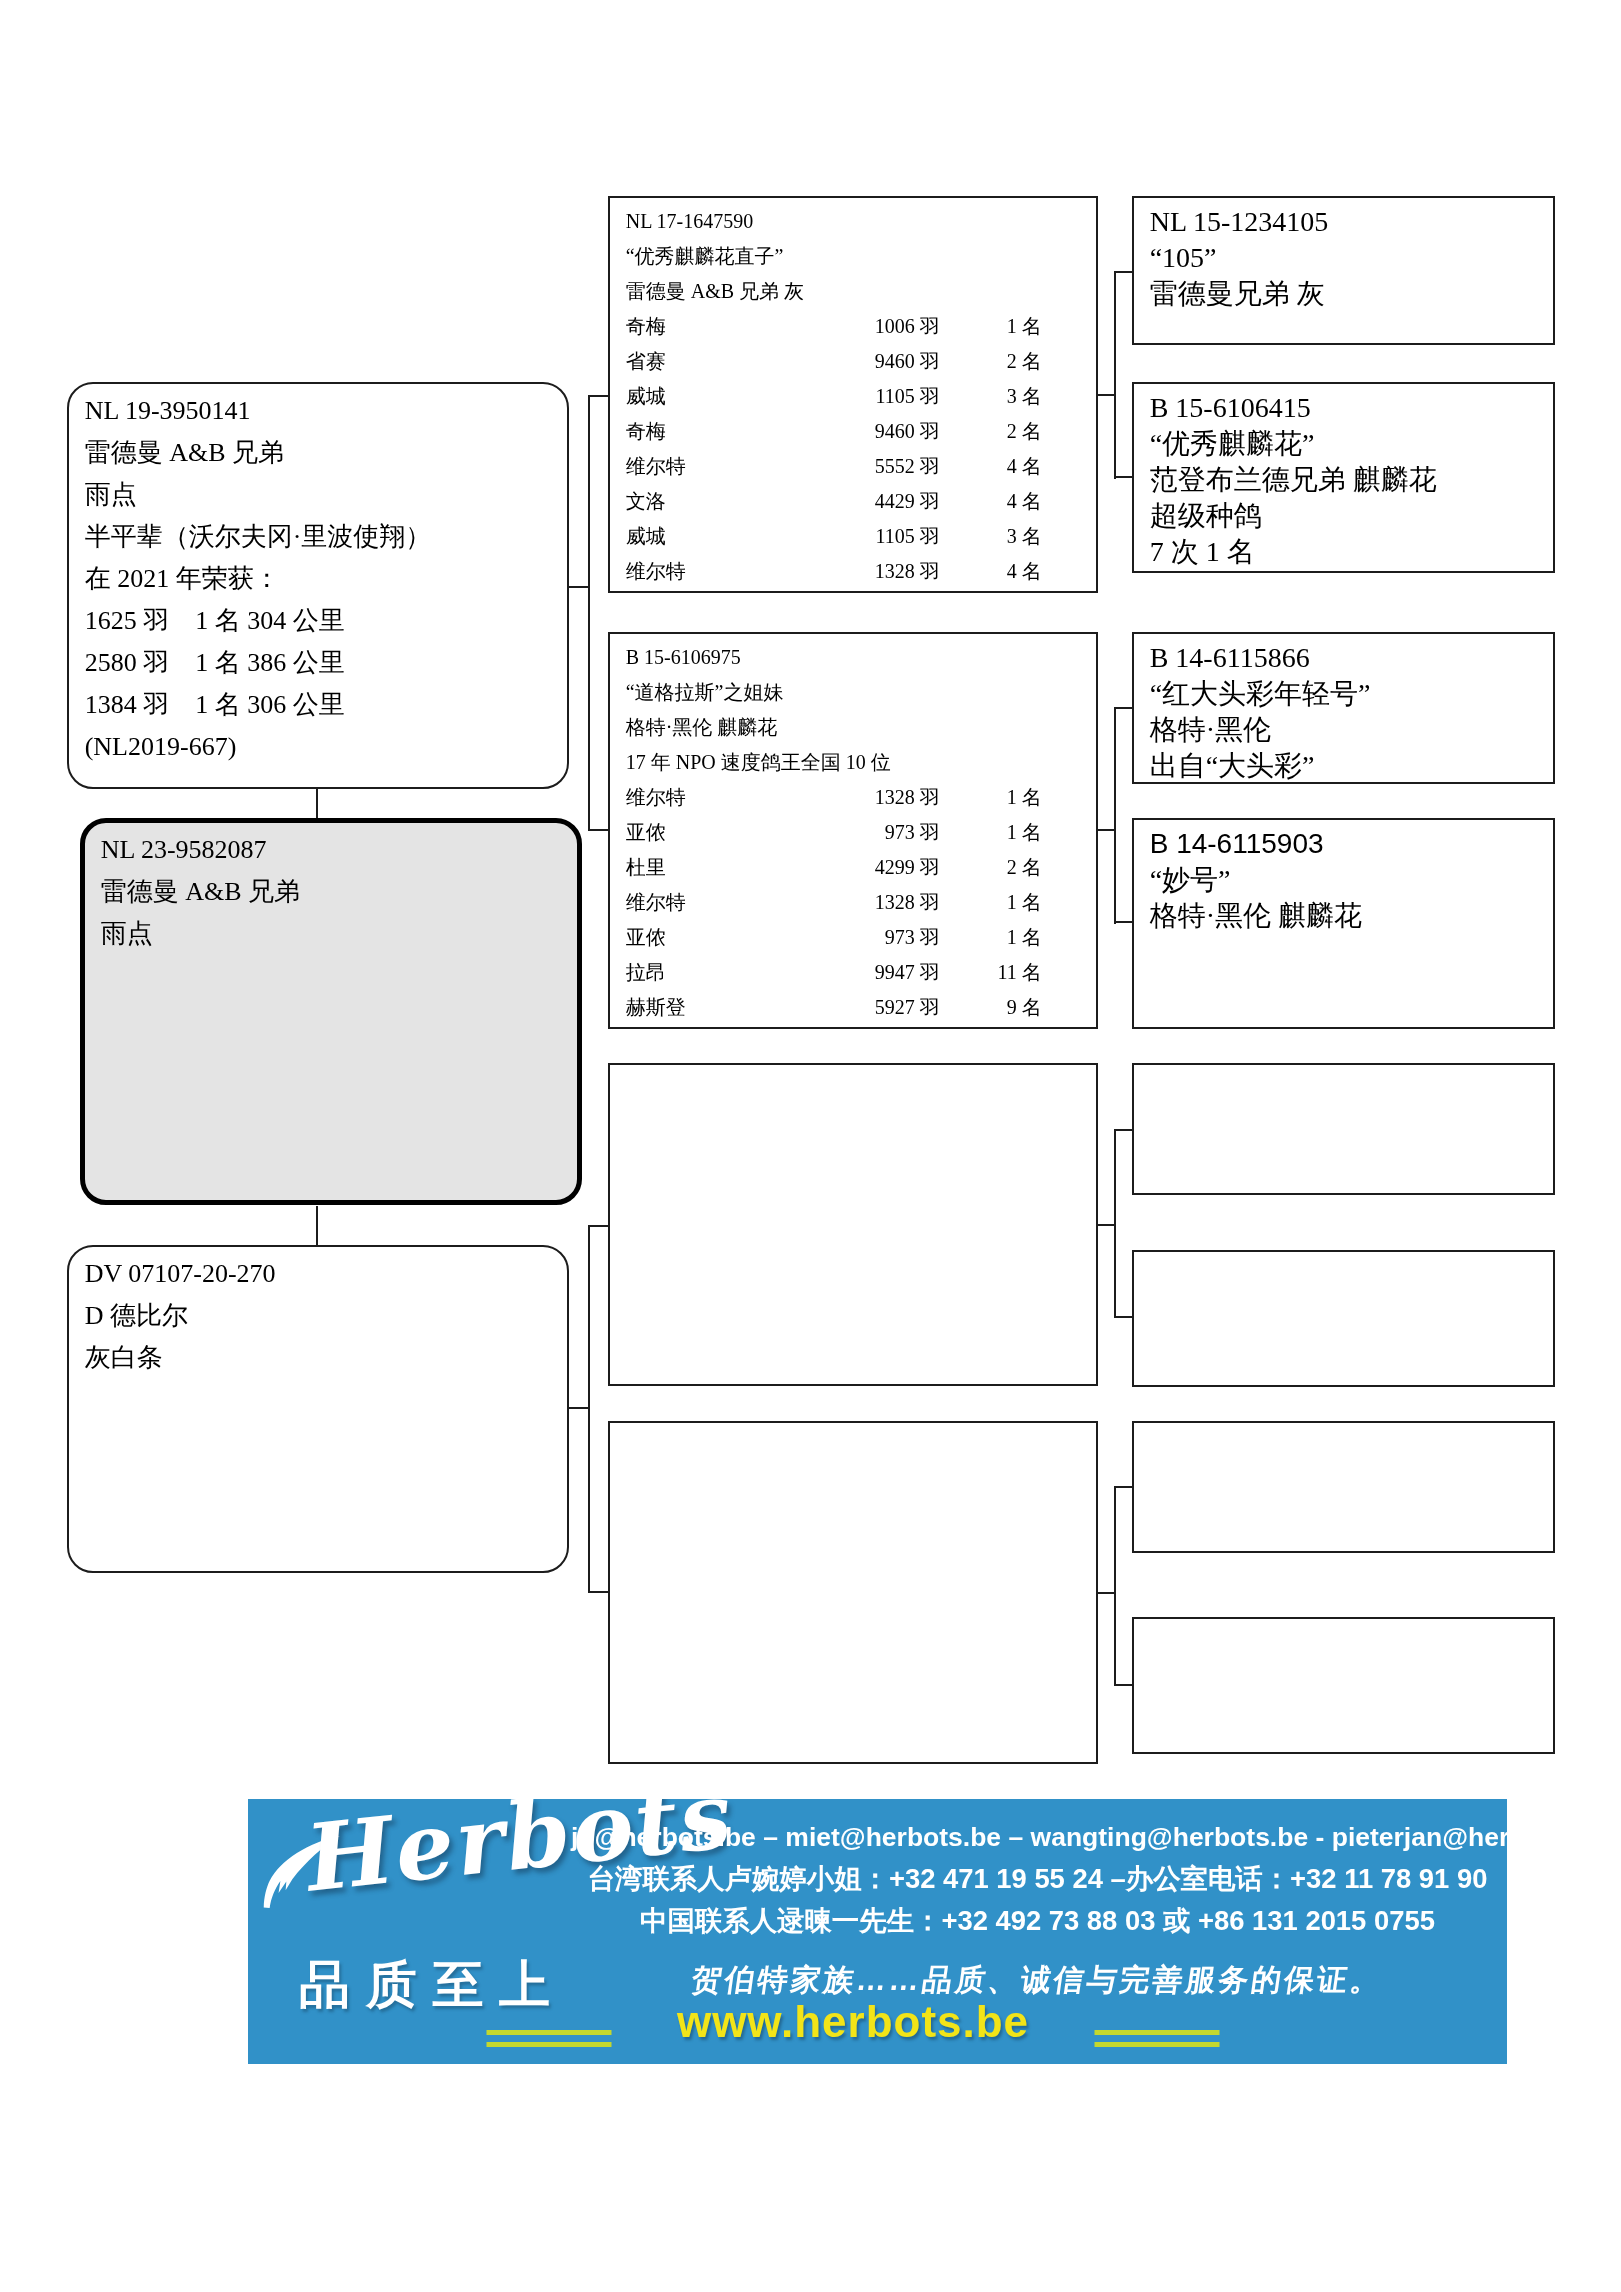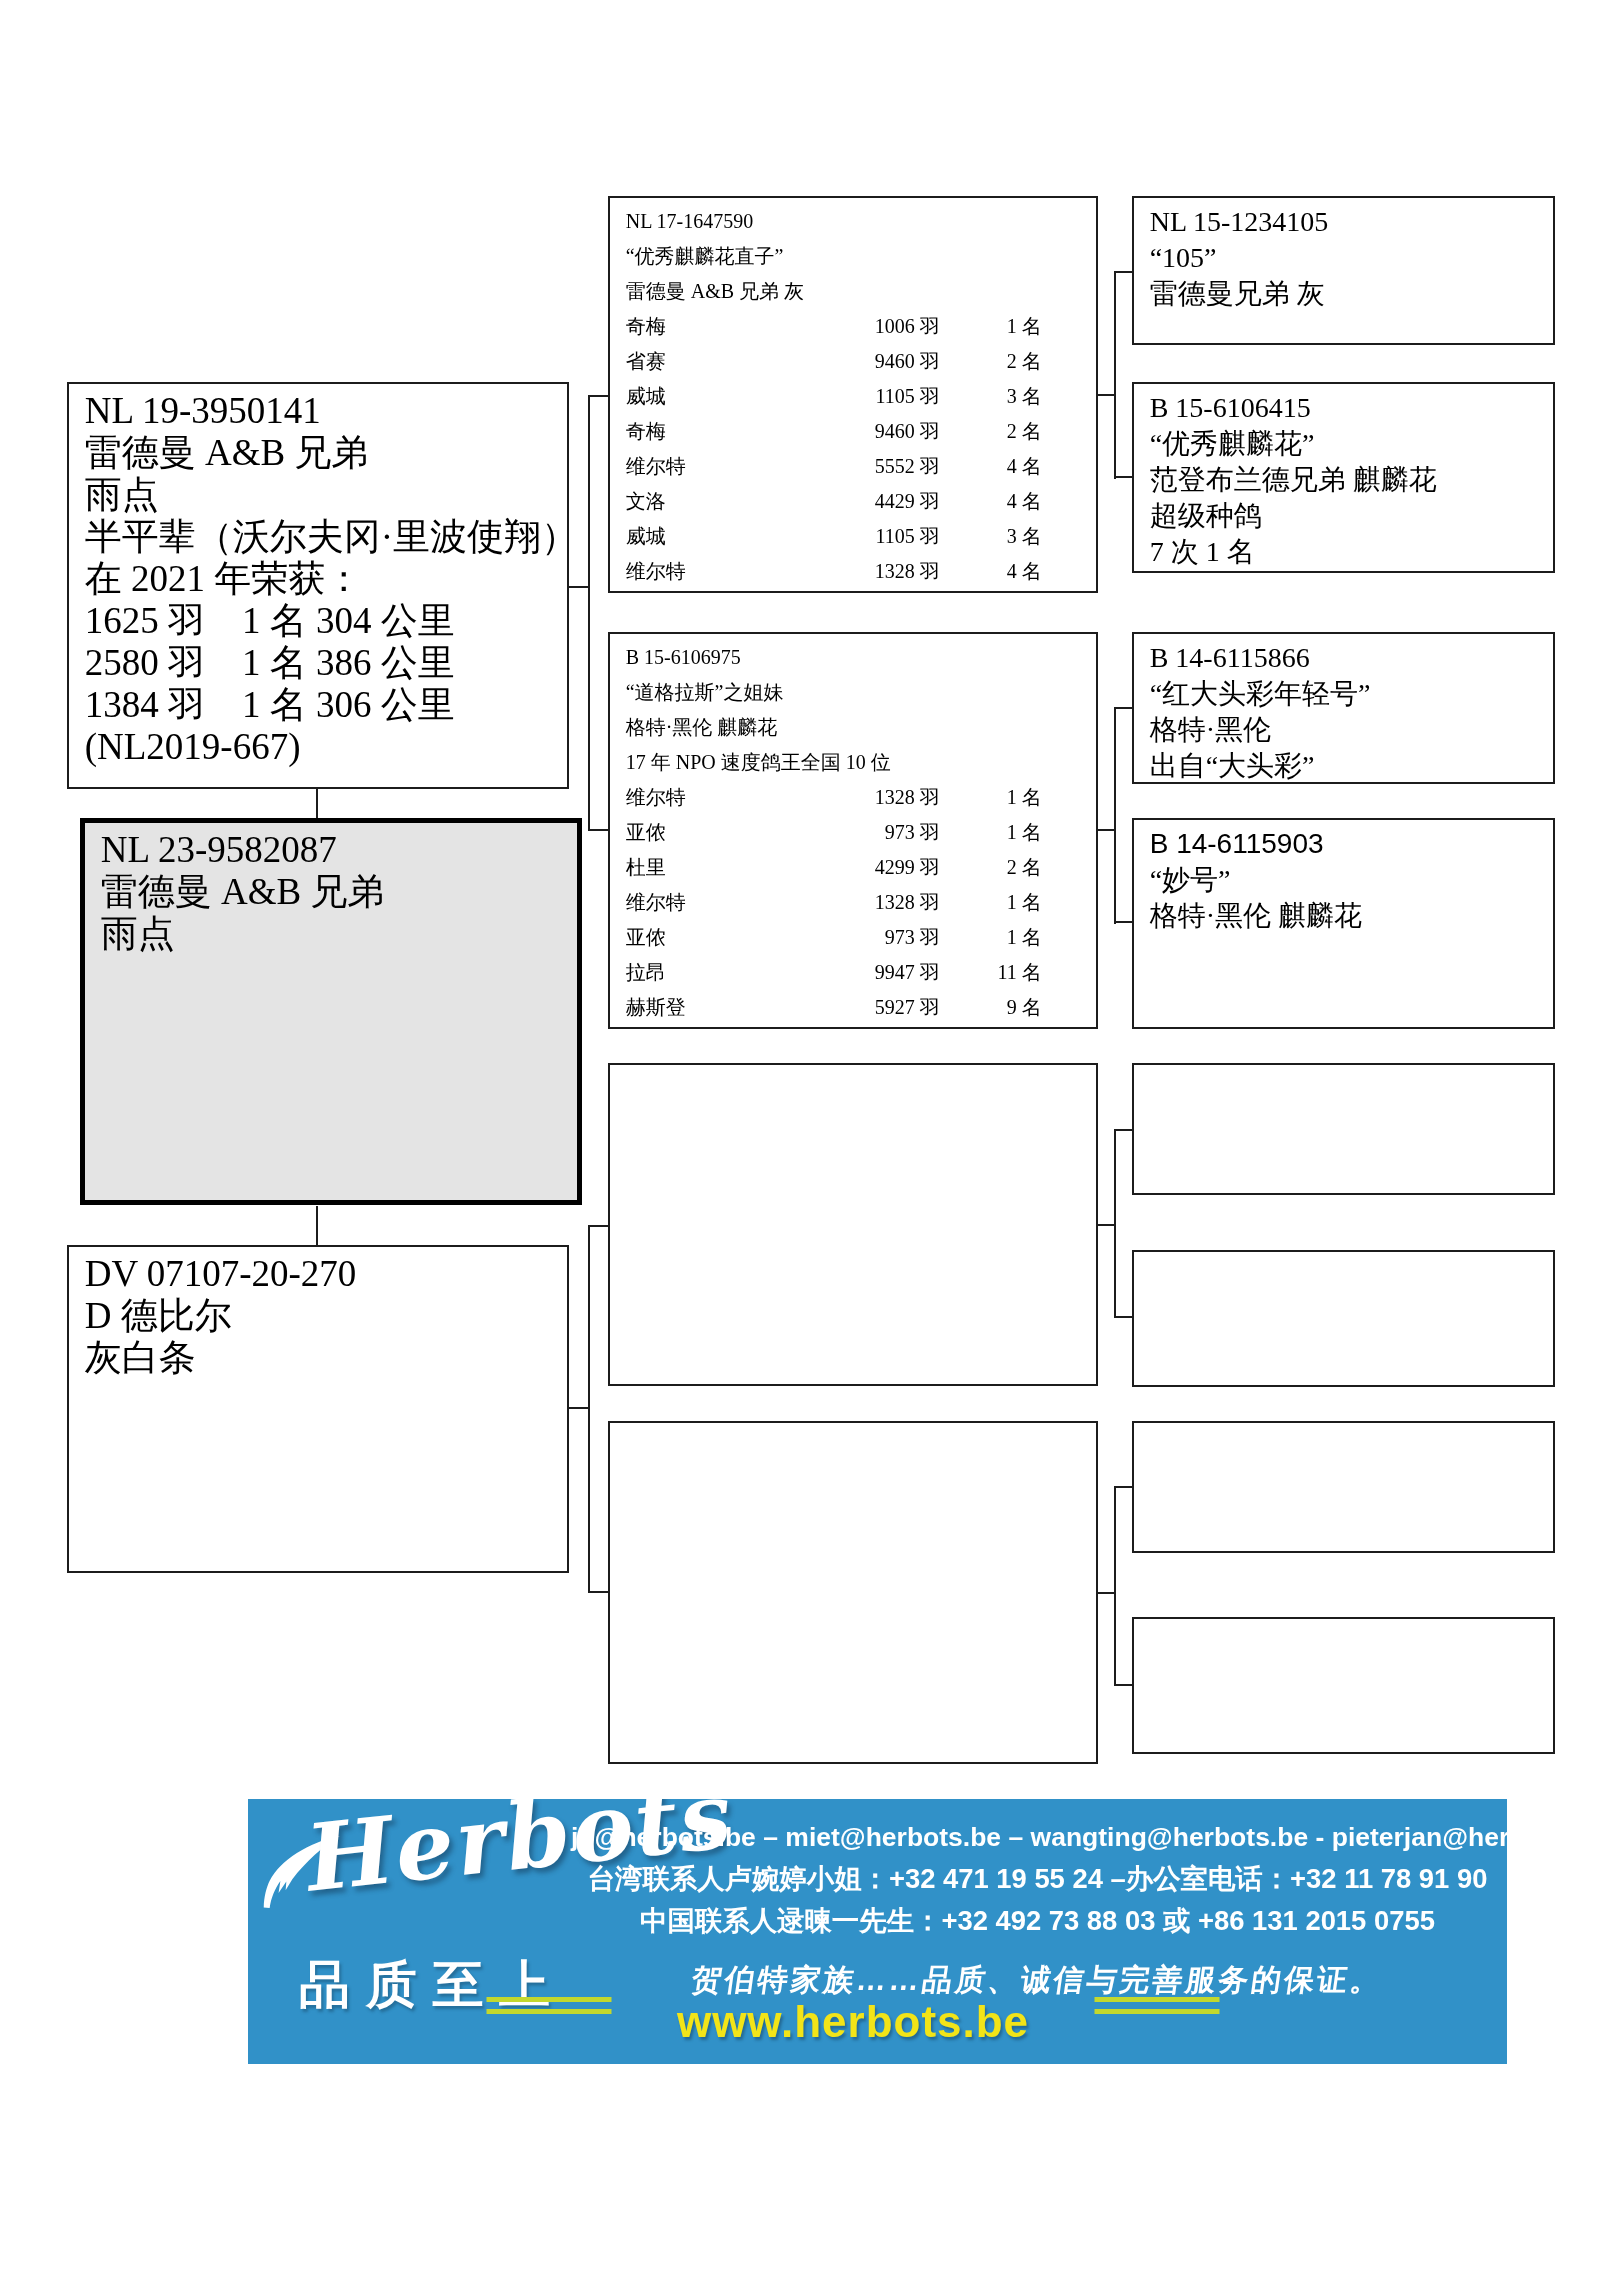--- a/index.html
+++ b/index.html
@@ -7,21 +7,21 @@
   #page {
     position:relative; width:1621px; height:2293px; background:#fff;
     font-family:"Liberation Serif","DejaVu Serif",serif; color:#000; overflow:hidden;
   }
   .box {
     position:absolute; background:#fff; border:2px solid #1c1c1c;
     padding:5.9px 13.7px 3.9px 15.7px; overflow:hidden;
   }
   .box.subject { background:var(--subject-gray,#e4e4e4); border:5.9px solid #000; }
   .mid  { font-size:20px; line-height:35px; }
-  .leftc{ font-size:37px; line-height:42px; }
+  .leftc{ font-size:26px; line-height:42px;border-radius:26px; }
   .rightc{ font-size:28px; line-height:36px; }
   .ln { white-space:pre; }
   .ts { font-family:Liberation Sans, sans-serif; }
   .row { display:flex; }
   .c1 { flex:0 0 149px; white-space:pre; }
   .c2 { flex:0 0 165px; text-align:right; white-space:pre; }
   .c3 { flex:0 0 102px; text-align:right; white-space:pre; }
   .hline,.vline { position:absolute; background:#1c1c1c; }
   .hline { height:2px; }
   .vline { width:2px; }
@@ -45,21 +45,21 @@
   }
   .contact { position:absolute; left:323px; top:17.6px; width:933px; text-align:center; font-weight:bold; }
   .contact .l1 { font-size:26.5px; line-height:41px; white-space:nowrap; }
   .contact .l2, .contact .l3 { font-size:27.4px; line-height:42px; white-space:nowrap; }
   .slogan {
     position:absolute; left:323px; top:161px; width:933px; text-align:center;
     font-size:30px; font-weight:bold; letter-spacing:2.9px; transform:skewX(-8deg); white-space:nowrap;
   }
   .urlrow {
     position:absolute; left:0; top:198px; width:100%;
-    display:flex; justify-content:center; align-items:flex-start; gap:65px;
+    display:flex; justify-content:center; align-items:flex-end; gap:65px;
     transform:translateX(-24.5px);
   }
   .dbl { width:125px; height:16.7px;
     border-top:5.9px solid var(--divider-green,#c3d82e);
     border-bottom:5.9px solid var(--divider-green,#c3d82e); }
   .url {
     font-size:44px; font-weight:bold; color:var(--website-yellow,#f2e418);
     letter-spacing:1px; text-shadow:2px 2.9px 2.9px rgba(15,45,70,.4); white-space:nowrap;
   }
 </style>

